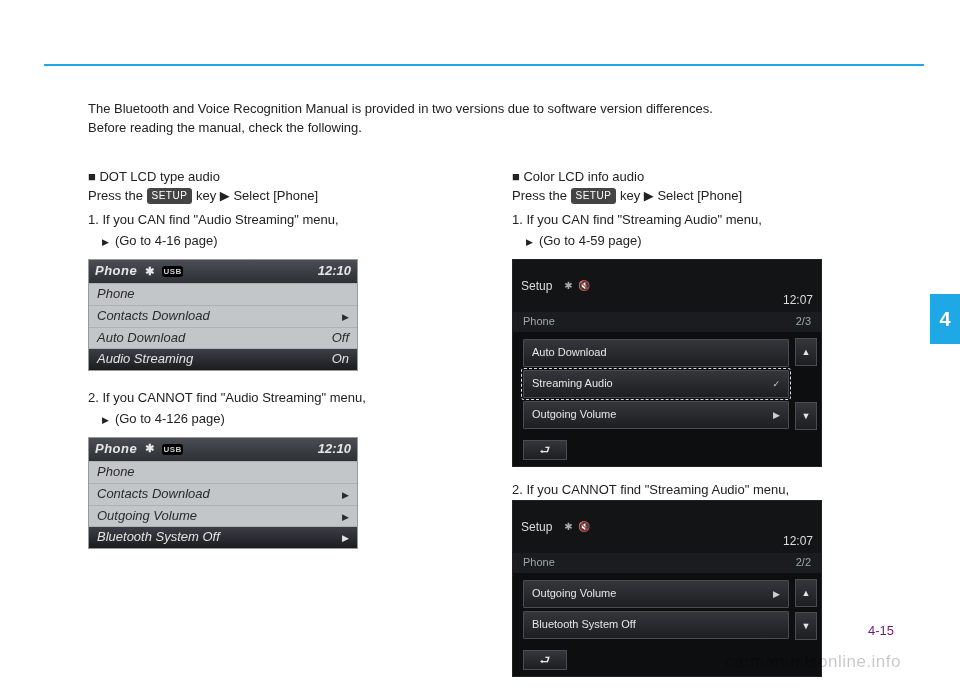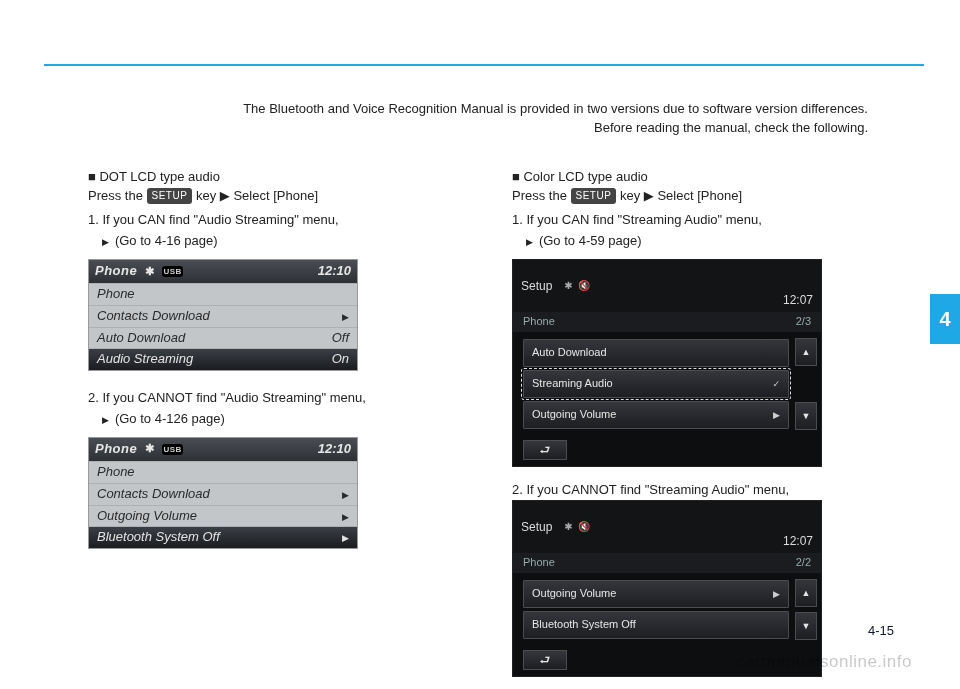--- a/index.html
+++ b/index.html
@@ -16,21 +16,21 @@
   .top-rule {
     position: absolute;
     top: 64px; left: 44px; right: 36px;
     height: 2px; background: #1ea9e6;
   }
   .content {
     position: absolute;
     top: 100px; left: 88px;
     width: 780px;
   }
-  .intro { margin-bottom: 30px; text-align: right; }
+  .intro { margin-bottom: 30px; }
   .cols { display: flex; gap: 68px; }
   .col { flex: 1; }
   .col h3 { font-size: 13px; font-weight: normal; margin-bottom: 0; }
   .press-line { margin-bottom: 6px; }
   .setup-chip {
     display: inline-block;
     background: #444; color: #fff;
     font-size: 10px; padding: 1px 5px;
     border-radius: 3px; letter-spacing: .5px;
     vertical-align: 1px;
@@ -156,25 +156,25 @@
     transform-origin: right top;
     transform: rotate(90deg) translate(0,-100%);
     color: #1ea9e6;
     font-size: 12px;
     white-space: nowrap;
     letter-spacing: .3px;
   }
   .page-num {
     position:absolute;
     right: 66px; bottom: 48px;
-    font-size: 13px; color:#0f172a;
+    font-size: 13px; color:#701a75;
   }
   .watermark {
     position:absolute;
-    right: 48px; bottom: 14px;
+    right: 59px; bottom: 14px;
     font-size: 17px; color: rgba(0,0,0,.22);
     letter-spacing: .5px;
   }
 </style>
 </head>
 <body>
 
 <div class="top-rule"></div>
 
 <div class="content">
@@ -241,21 +241,21 @@
             <span class="arrow"></span>
           </div>
         <div class="row sub sel">
             <span>Bluetooth System Off</span>
             <span class="arrow"></span>
           </div>
       </div>
     </div>
 
     <div class="col">
-      <h3>■ Color LCD type audio</h3>
+      <h3>■ Color LCD info audio</h3>
       <div class="press-line">
         <span>Press the </span><span class="setup-chip">SETUP</span><span> key ▶ Select [Phone]</span>
       </div>
       <div class="step">1. If you CAN find "Streaming Audio" menu,</div>
       <div class="goto">(Go to 4-59 page)</div>
 
       <div class="color-lcd">
         <div class="top">
           <span class="title">Setup</span>
           <span class="bt">✱</span>

